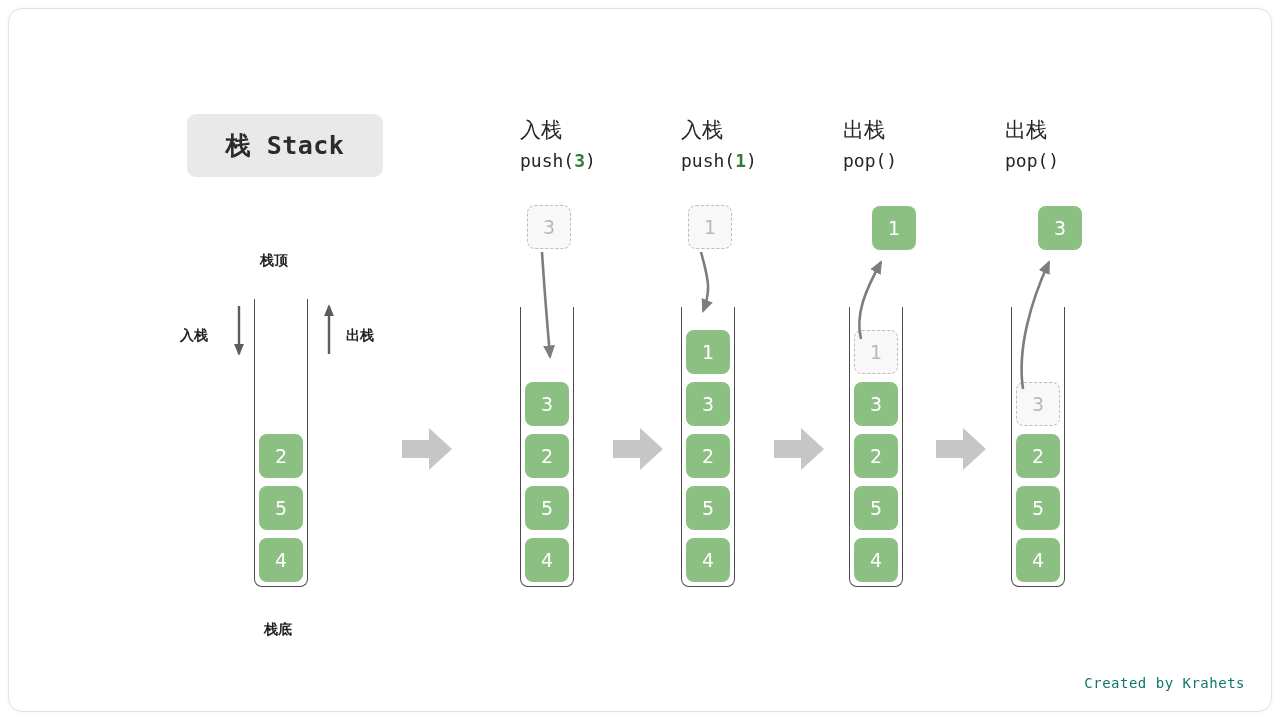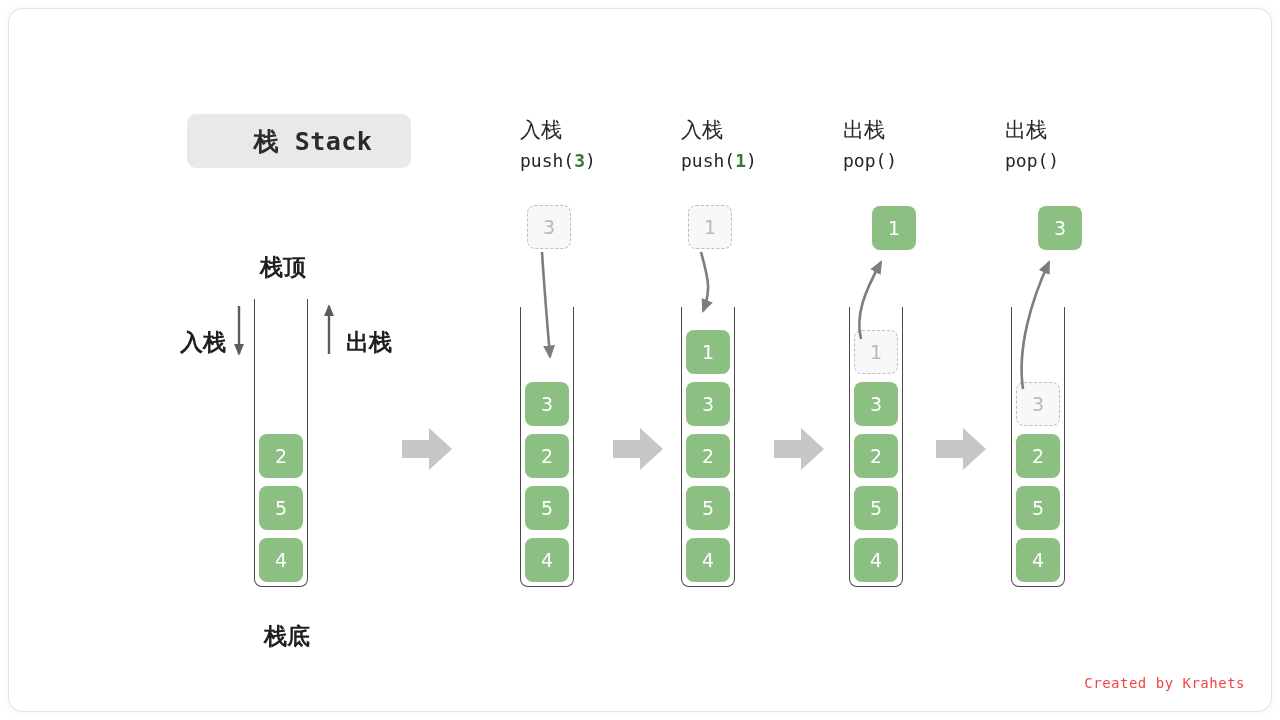--- a/index.html
+++ b/index.html
@@ -27,40 +27,39 @@
     box-shadow: 0 0 6px rgba(0,0,0,0.05);
     overflow: hidden;
   }
 
   
   #title-badge {
     position: absolute;
     left: 178px;
     top: 105px;
     width: 196px;
-    height: 54px;
+    height: 63px;
     background: #e9e9e9;
     border-radius: 9px;
     display: flex;
     align-items: center;
     justify-content: center;
     font-family: "DejaVu Sans Mono", "Liberation Mono", monospace;
     font-size: 25px;
     font-weight: bold;
     color: #2b2b2b;
     letter-spacing: 0.5px;
-    padding-left: 28px;
   }
 
   
   .cjk-label {
     position: absolute;
     font-family: "DejaVu Sans", "Liberation Sans", sans-serif;
     font-weight: bold;
-    font-size: 23px;
+    font-size: 14px;
     color: #1f1f1f;
     white-space: nowrap;
   }
 
   
   #top-label  { left: 251px; top: 243px; }
   #bottom-label { left: 255px; top: 612px; }
   #push-label { left: 171px; top: 318px; }
   #pop-label  { left: 337px; top: 318px; }
 
@@ -128,21 +127,21 @@
     pointer-events: none;
   }
 
   
   #watermark {
     position: absolute;
     right: 26px;
     bottom: 20px;
     font-family: "DejaVu Sans Mono", "Liberation Mono", monospace;
     font-size: 14px;
-    color: #ef4444;
+    color: #0f766e;
     letter-spacing: 0.5px;
   }
 </style>
 </head>
 <body>
 
 <div id="canvas">
 
   <div id="title-badge">栈 Stack</div>
 

